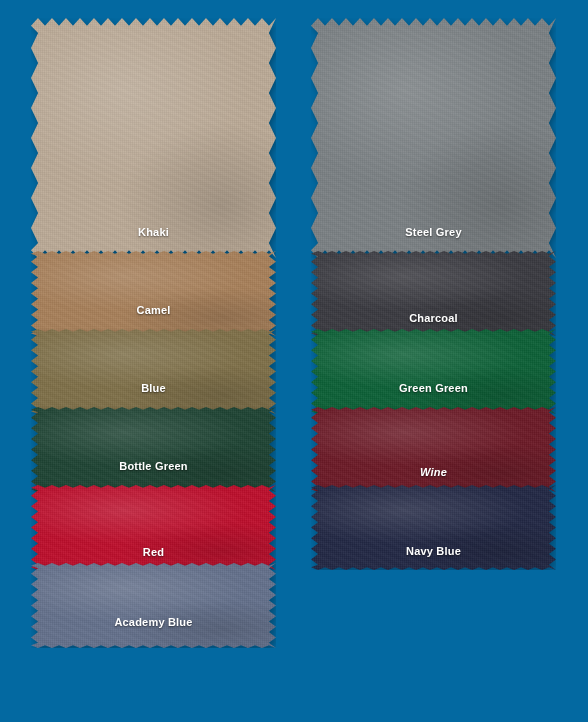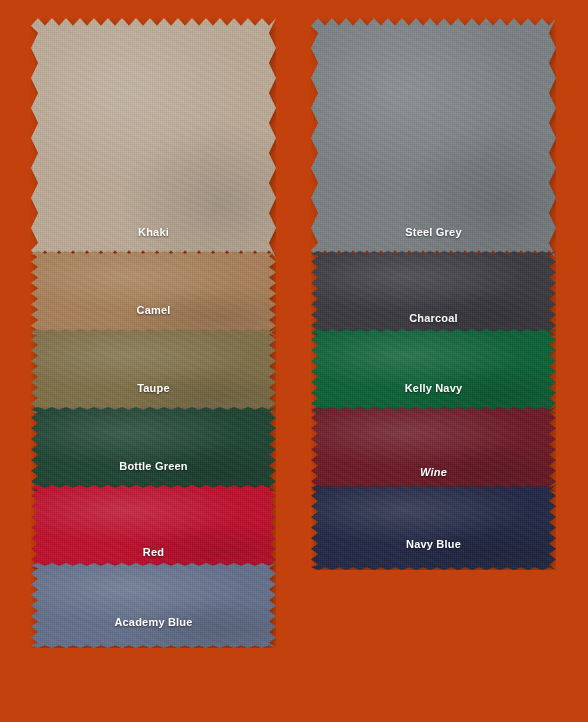--- a/index.html
+++ b/index.html
@@ -138,40 +138,40 @@
     font-weight: bold;
     letter-spacing: 0.2px;
     text-shadow: 0 1px 2px rgba(0,0,0,0.55);
     pointer-events: none;
     z-index: 3;
   }
 </style>
 </head>
 <body>
 
-<div id="swatch-board" style="background: #c2410c;">
+<div id="swatch-board" style="background: #0369a1;">
 
 <div class="swatch-column col-left">
       <div class="swatch" style="height: 240px; z-index: 1;">
         <div class="swatch-fabric">
           <div class="cloth" style="background: rgb(188, 171, 151);"></div>
         </div>
         <div class="swatch-label" style="top: 208px; color: rgb(255, 255, 255);">Khaki</div>
       </div>
       <div class="swatch" style="height: 85px; z-index: 2;">
         <div class="swatch-fabric">
           <div class="cloth" style="background: rgb(168, 128, 90);"></div>
         </div>
         <div class="swatch-label" style="top: 53px; color: rgb(255, 255, 255);">Camel</div>
       </div>
       <div class="swatch" style="height: 85px; z-index: 3;">
         <div class="swatch-fabric">
           <div class="cloth" style="background: rgb(127, 112, 73);"></div>
         </div>
-        <div class="swatch-label" style="top: 53px; color: rgb(255, 255, 255);">Taupe</div>
+        <div class="swatch-label" style="top: 53px; color: rgb(255, 255, 255);">Blue</div>
       </div>
       <div class="swatch" style="height: 85px; z-index: 4;">
         <div class="swatch-fabric">
           <div class="cloth" style="background: rgb(30, 68, 52);"></div>
         </div>
         <div class="swatch-label" style="top: 53px; color: rgb(255, 255, 255);">Bottle Green</div>
       </div>
       <div class="swatch" style="height: 85px; z-index: 5;">
         <div class="swatch-fabric">
           <div class="cloth" style="background: rgb(190, 14, 44);"></div>
@@ -195,28 +195,28 @@
       <div class="swatch" style="height: 85px; z-index: 2;">
         <div class="swatch-fabric">
           <div class="cloth" style="background: rgb(58, 58, 64);"></div>
         </div>
         <div class="swatch-label" style="top: 53px; color: rgb(255, 255, 255); margin-top: 8px;">Charcoal</div>
       </div>
       <div class="swatch" style="height: 85px; z-index: 4;">
         <div class="swatch-fabric">
           <div class="cloth" style="background: rgb(12, 97, 55);"></div>
         </div>
-        <div class="swatch-label" style="top: 53px; color: rgb(255, 255, 255);">Kelly Navy</div>
+        <div class="swatch-label" style="top: 53px; color: rgb(255, 255, 255);">Green Green</div>
       </div>
       <div class="swatch" style="height: 85px; z-index: 5;">
         <div class="swatch-fabric">
           <div class="cloth" style="background: rgb(108, 26, 39);"></div>
         </div>
         <div class="swatch-label" style="top: 59px; color: rgb(255, 255, 255); font-style: italic;">Wine</div>
       </div>
       <div class="swatch" style="height: 85px; z-index: 6;">
         <div class="swatch-fabric">
           <div class="cloth" style="background: rgb(34, 40, 69);"></div>
         </div>
-        <div class="swatch-label" style="top: 53px; color: rgb(255, 255, 255);">Navy Blue</div>
+        <div class="swatch-label" style="top: 60px; color: rgb(255, 255, 255);">Navy Blue</div>
       </div>
     </div>
   </div>
 
 </body></html>

